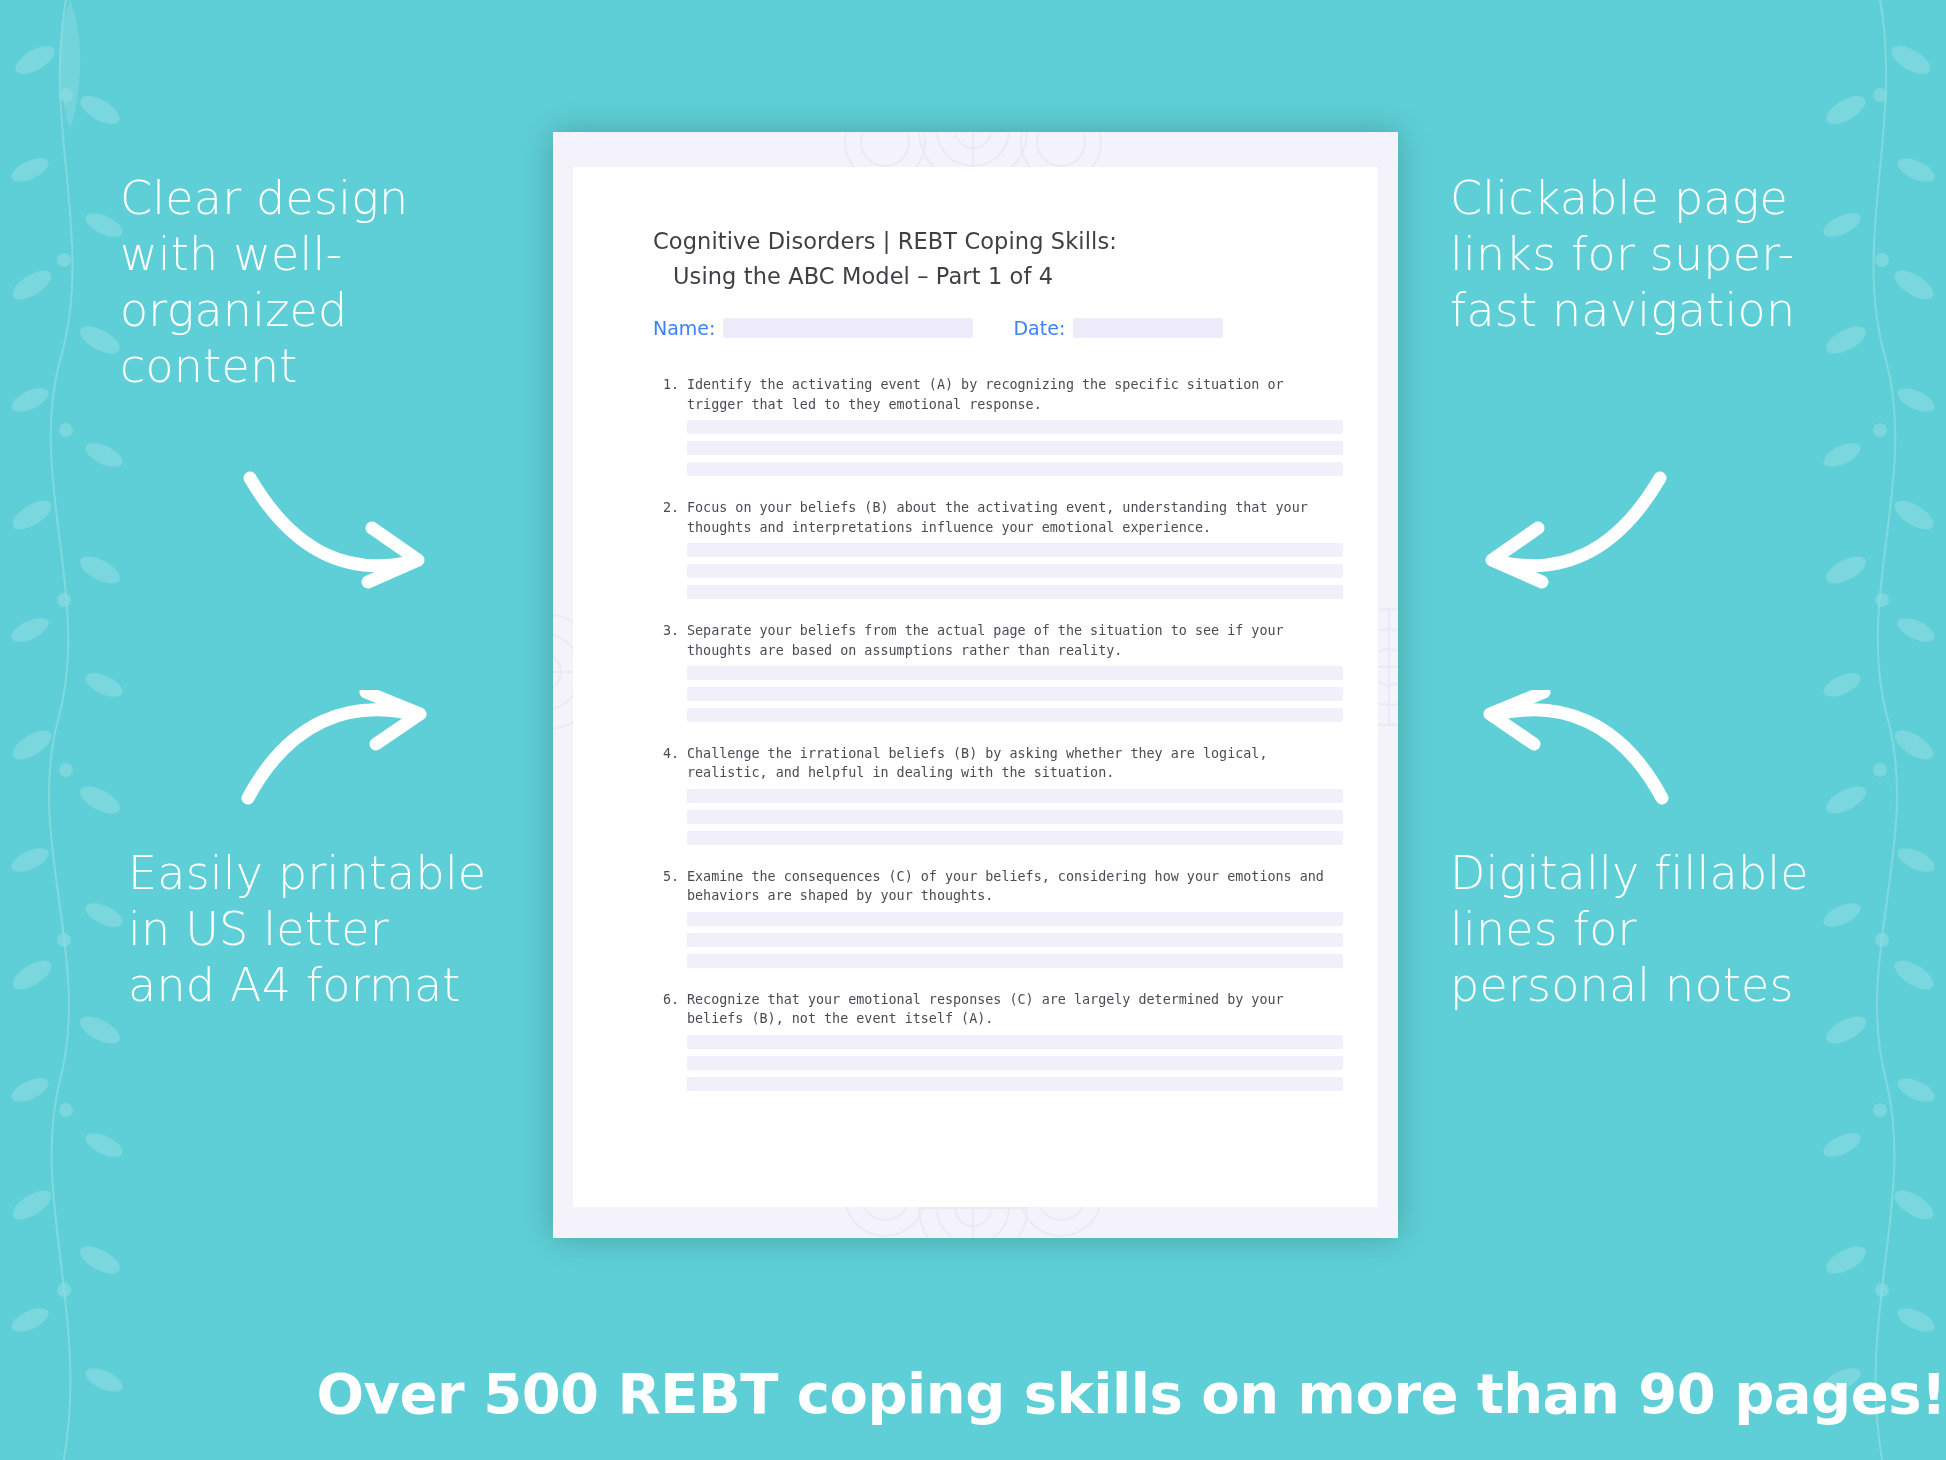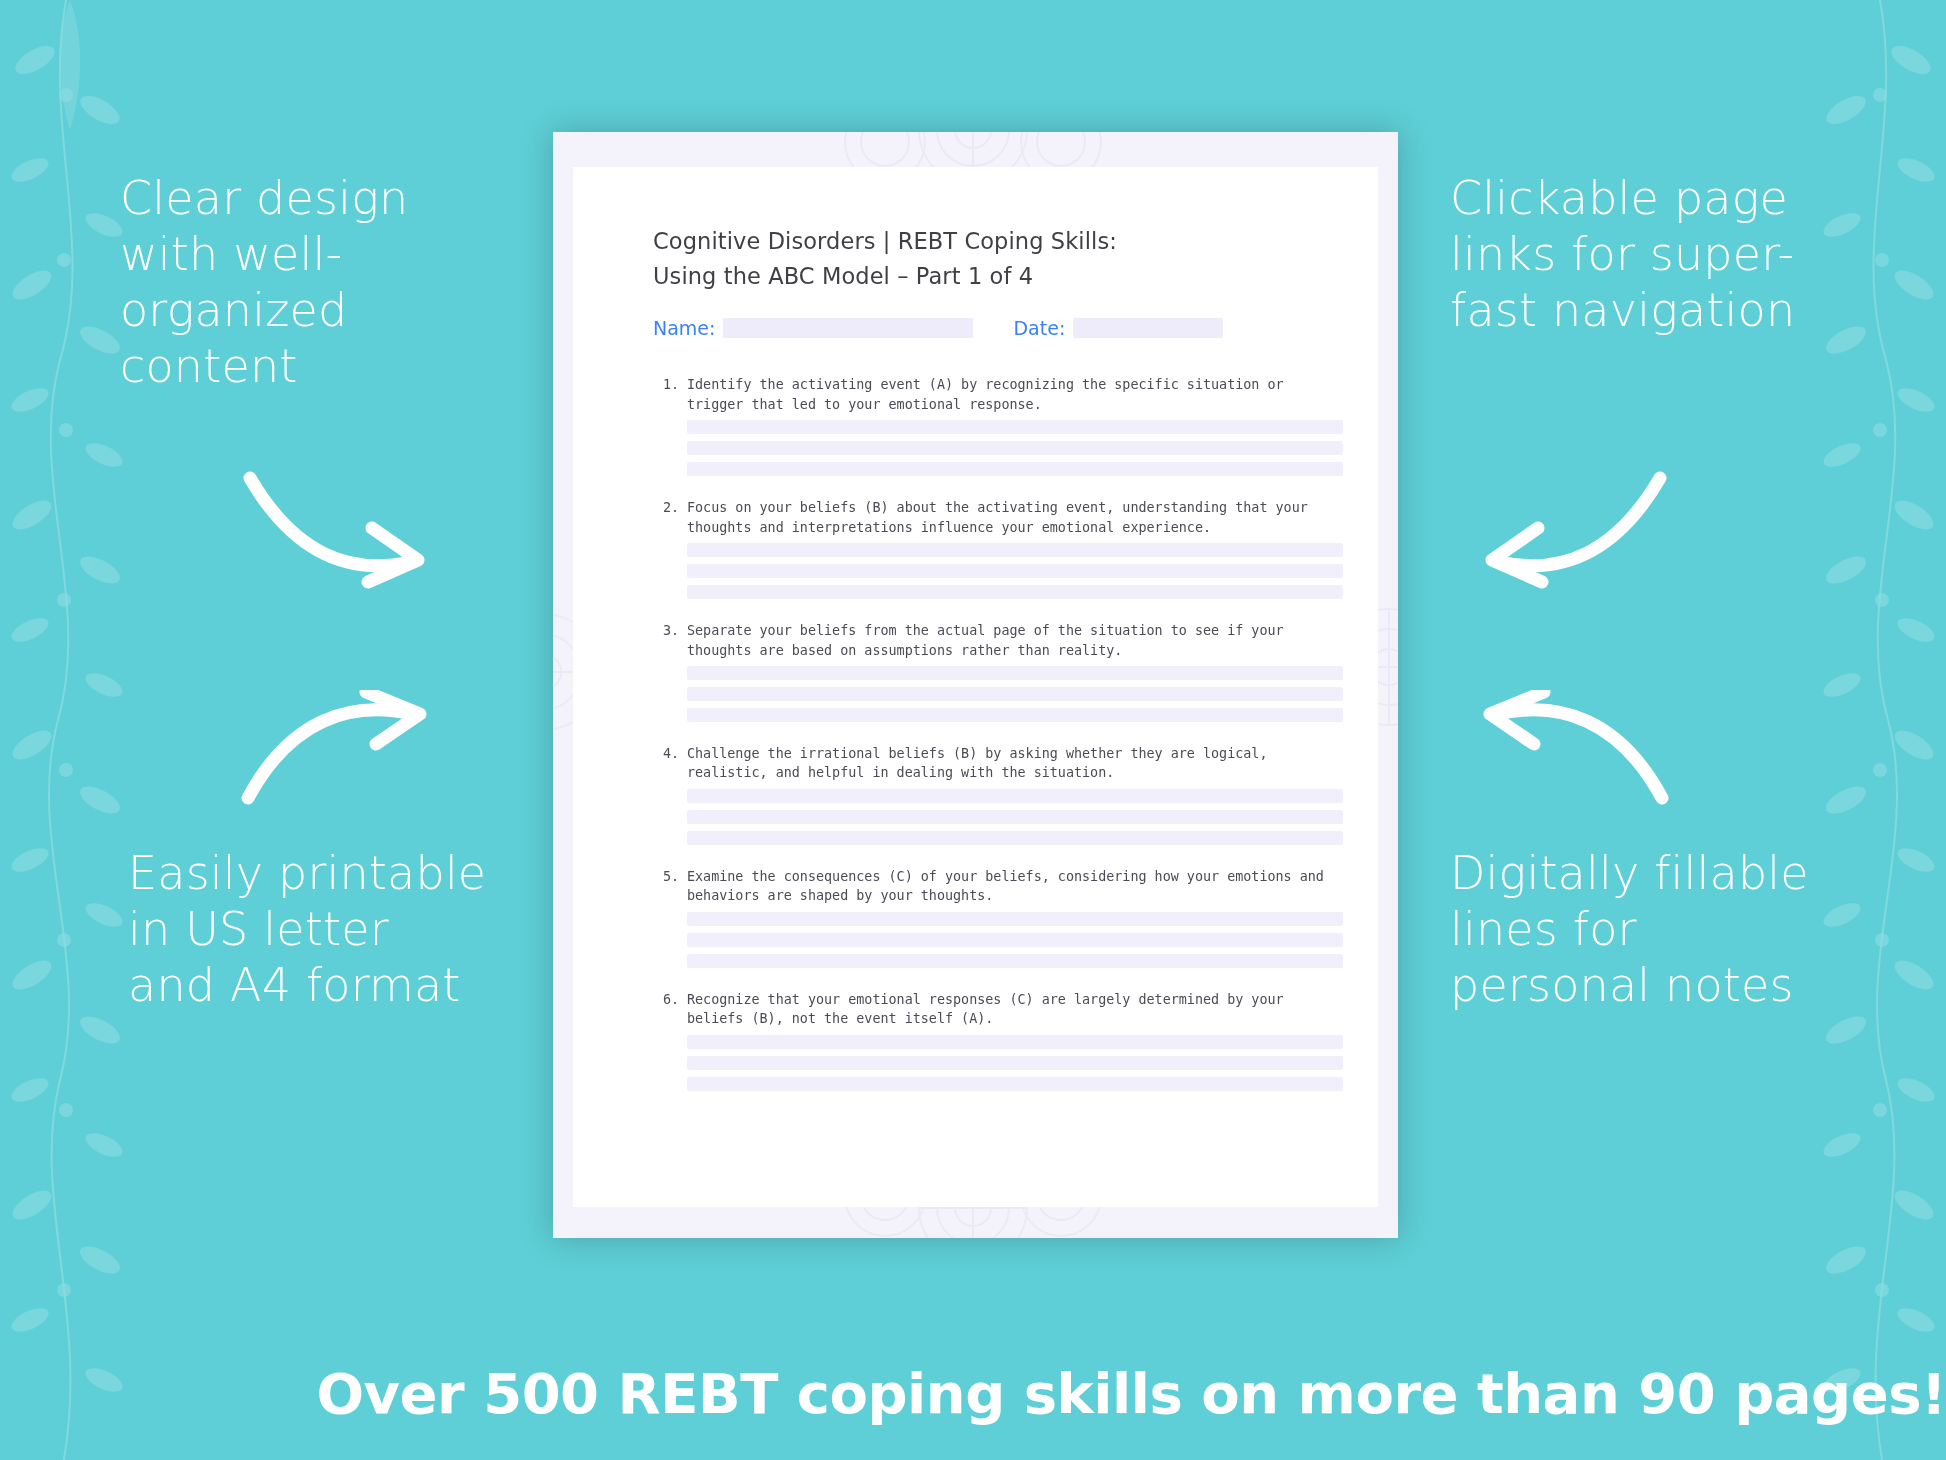--- a/index.html
+++ b/index.html
@@ -90,21 +90,21 @@
     width: 690px;
   }
   .doc-title {
     font-family: "DejaVu Sans", sans-serif;
     font-size: 22.5px;
     color: #3f3f46;
     line-height: 1.32;
     font-weight: 400;
     letter-spacing: 0.1px;
   }
-  .doc-title .sub { display: block; margin-top: 5px; }
+  .doc-title .sub { display: block; margin-top: 5px; margin-left: 20px; }
 
   .meta-row {
     margin-top: 26px;
     display: flex;
     align-items: center;
     font-family: "DejaVu Sans", sans-serif;
     font-size: 19px;
     color: #3b82f6;
   }
   .meta-label { margin-right: 8px; }
@@ -359,21 +359,21 @@
         <span class="meta-gap"></span>
         <span class="meta-label">Date:</span>
         <span class="meta-blank date"></span>
       </div>
 
       <div class="items">
 
         <div class="item">
           <div class="item-head">
             <span class="item-num">1.</span>
-            <span class="item-text">Identify the activating event (A) by recognizing the specific situation or trigger that led to your emotional response.</span>
+            <span class="item-text">Identify the activating event (A) by recognizing the specific situation or trigger that led to they emotional response.</span>
           </div>
           <div class="lines">
             <div class="fill-line"></div>
             <div class="fill-line"></div>
             <div class="fill-line"></div>
           </div>
         </div>
 
         <div class="item">
           <div class="item-head">

